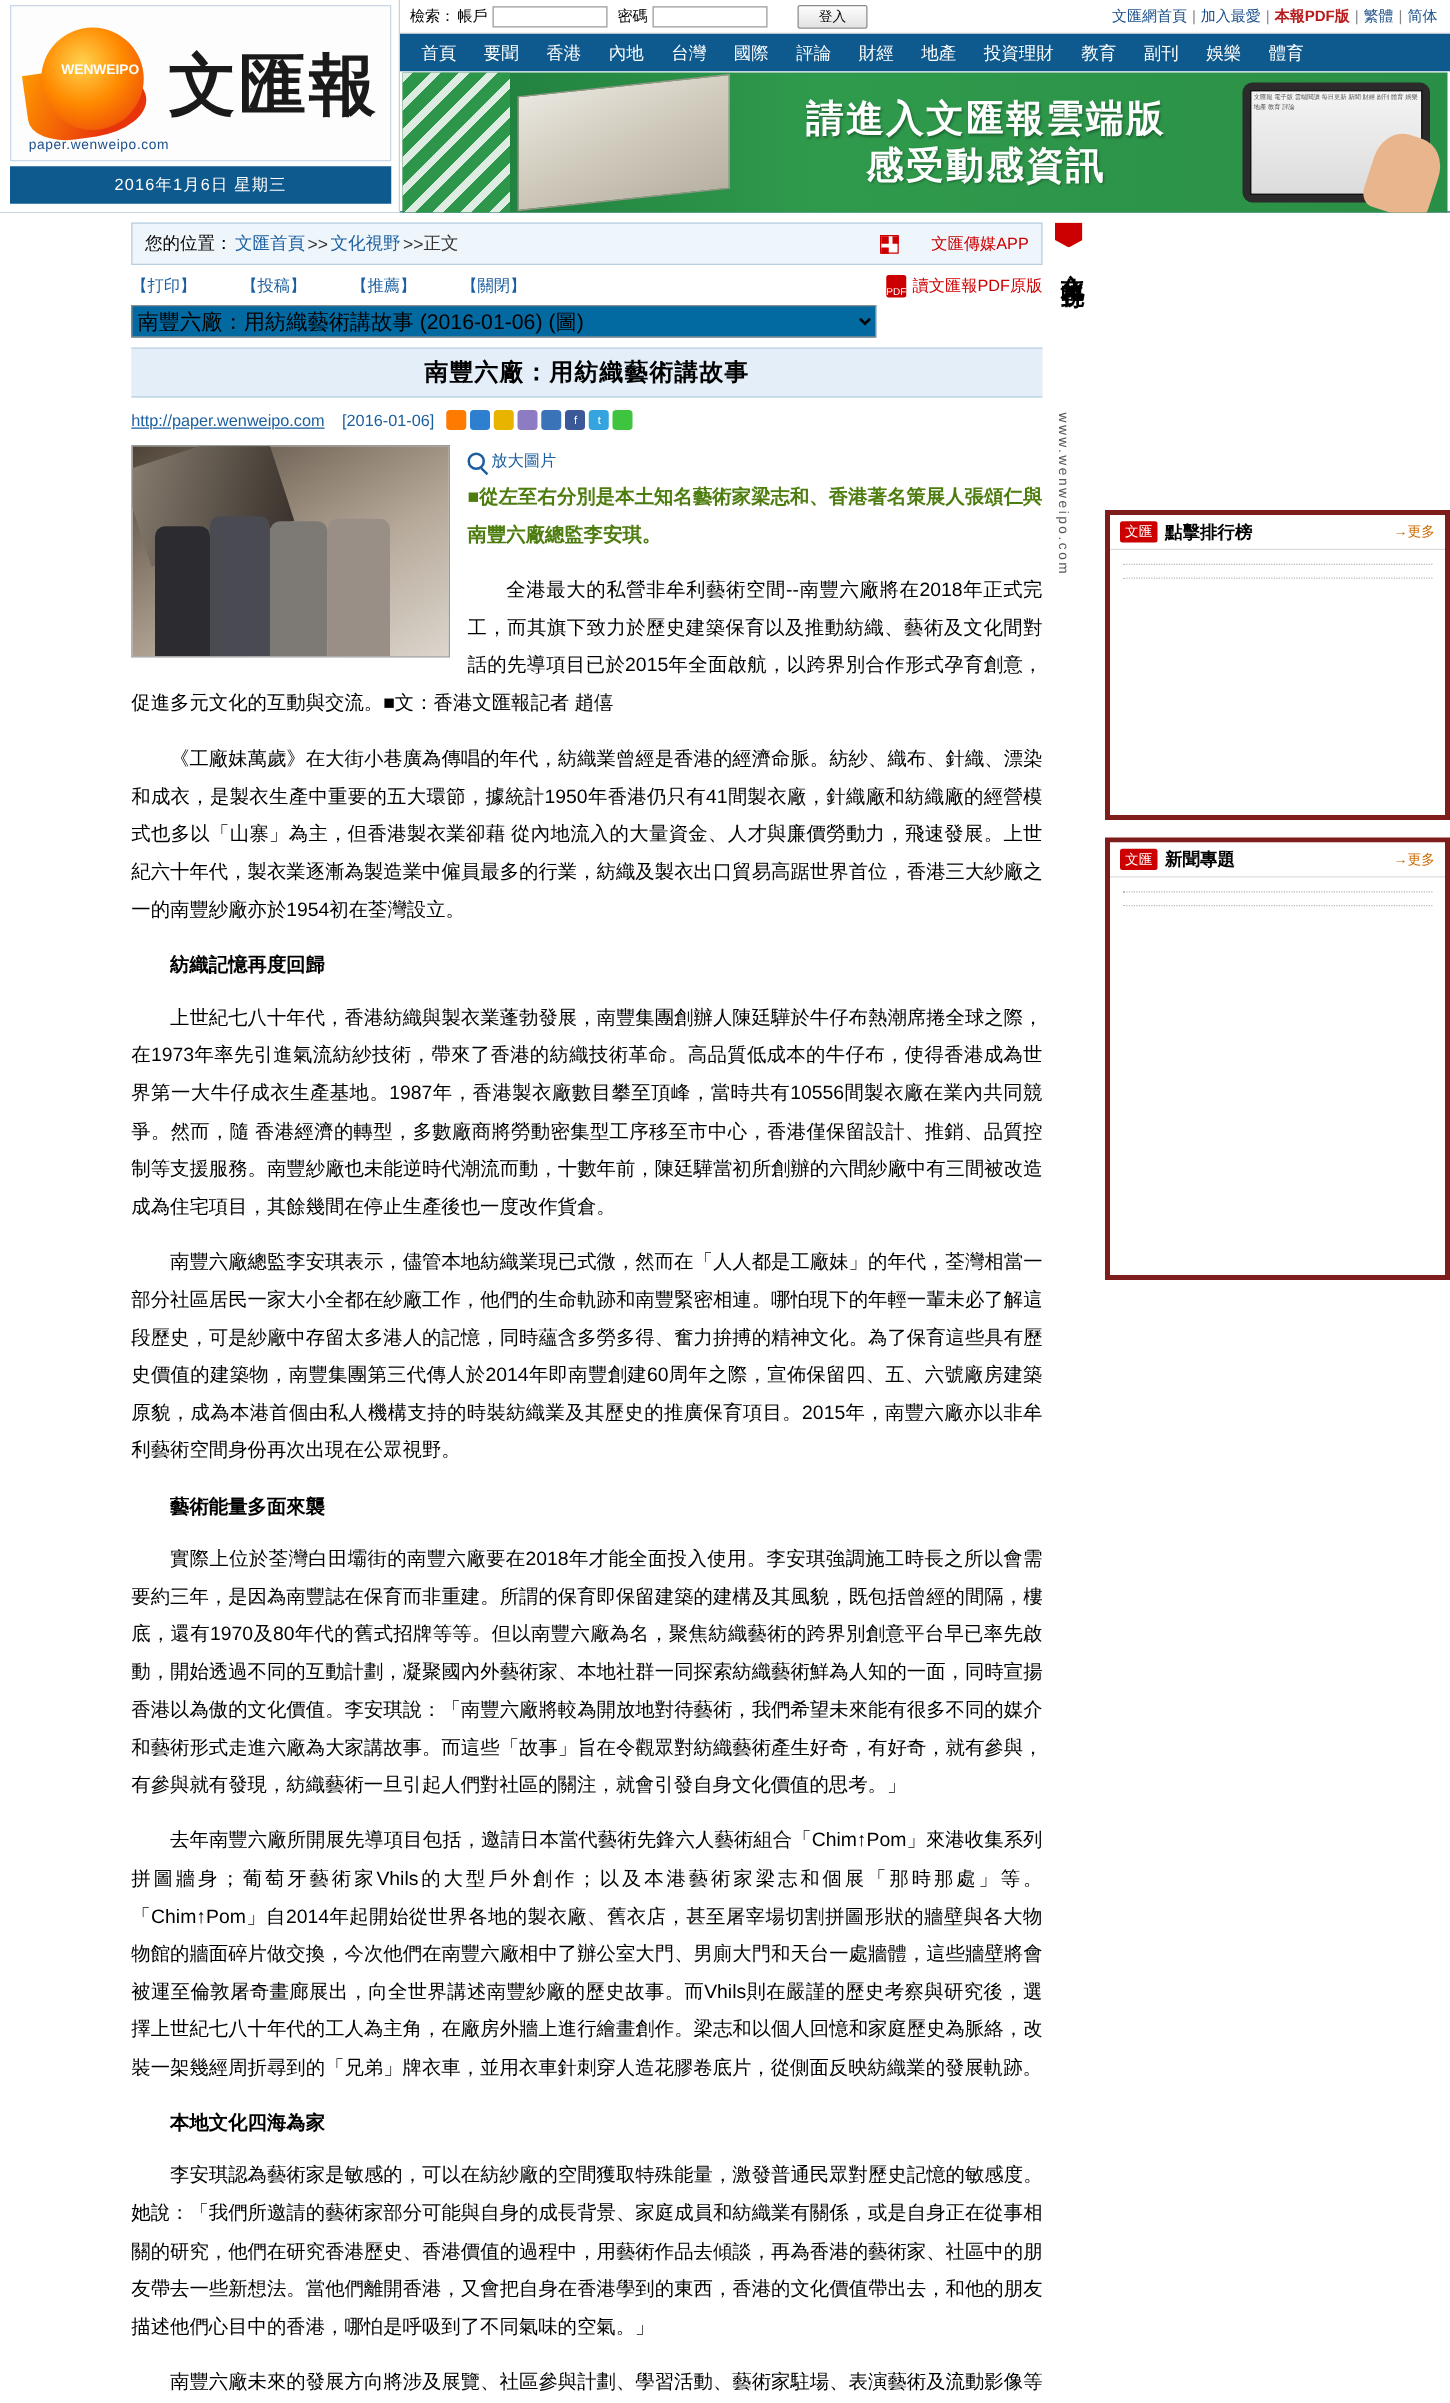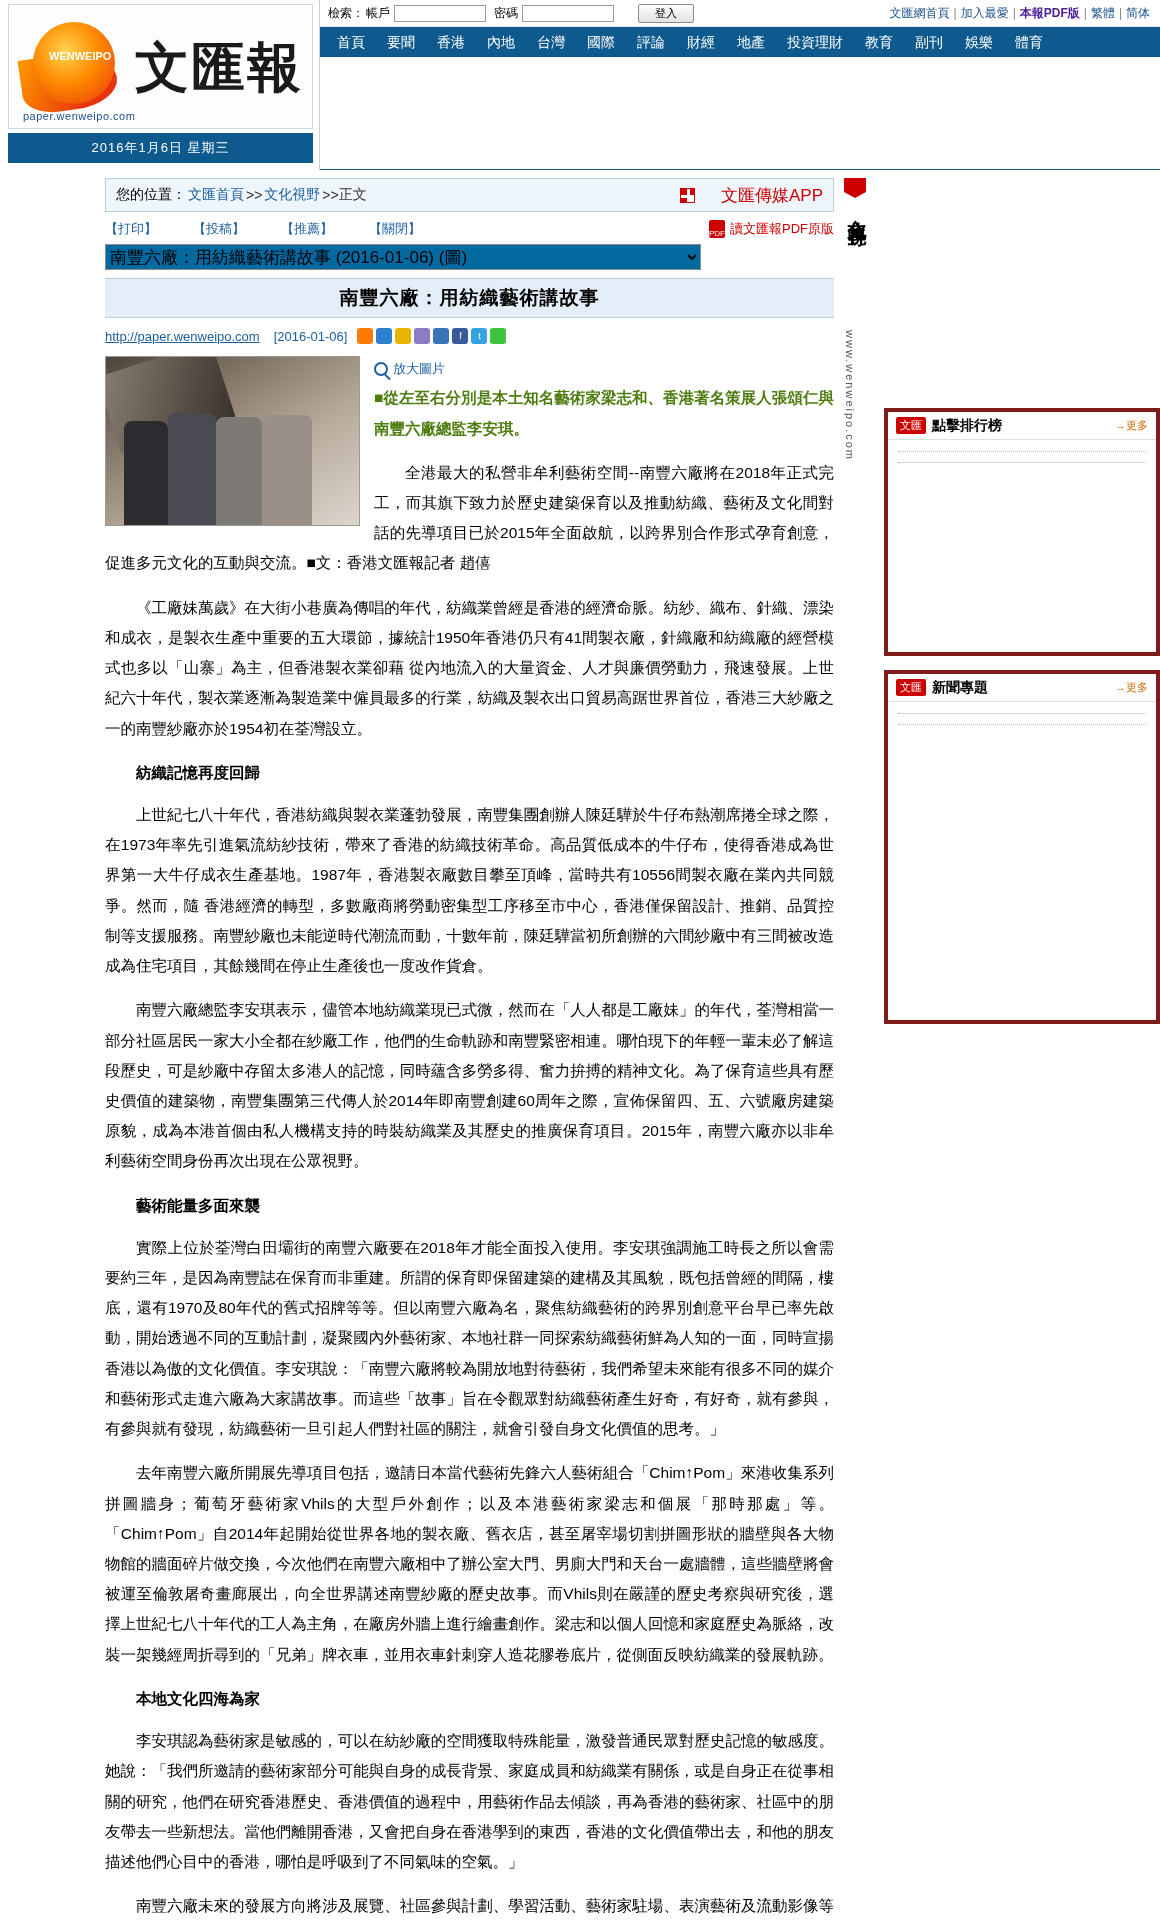--- a/index.html
+++ b/index.html
@@ -96,21 +96,21 @@
     height: 19px; width: 56px; font-size: 11px;
     border: 1px solid #8a8a8a; background: linear-gradient(#fdfdfd,#e2e2e2);
     border-radius: 2px; margin-left: 16px; cursor: pointer;
   }
   .top-links {
     margin-left: auto; margin-right: 10px;
     font-size: 12px; color: #1b4f8a;
   }
   .top-links span, .top-links a { color: #1b4f8a; text-decoration: none; }
   .top-links .sep { color: #888; margin: 0 4px; }
-  .top-links .hot { color: #4c1d95; font-weight: bold; }
+  .top-links .hot { color: #b91c1c; font-weight: bold; }
 
   .navbar {
     height: 30px;
     background: #0e5a8e;
     display: flex; align-items: center;
     padding-left: 6px;
   }
   .navbar a {
     color: #ffffff; font-size: 14px; text-decoration: none;
     padding: 0 11px; line-height: 30px;
@@ -185,21 +185,21 @@
     padding: 0 10px;
     font-size: 14px; color: #333;
     position: relative;
     text-align: right;
   }
   .crumb-box .lbl { color: #000; }
   .crumb-box a { color: #1b5e9e; text-decoration: none; margin: 0 2px; }
   .crumb-box .app {
     margin-left: auto;
     display: flex; align-items: center;
-    color: #c00; font-size: 17px; gap: 22px;
+    color: #c00; font-size: 13px; gap: 22px;
   }
   .crumb-box .app .qr {
     width: 15px; height: 15px; margin-right: 4px;
     background:
       linear-gradient(#c00,#c00) 0 0/6px 6px no-repeat,
       linear-gradient(#c00,#c00) 9px 0/6px 6px no-repeat,
       linear-gradient(#c00,#c00) 0 9px/6px 6px no-repeat,
       #fff;
     border: 1px solid #c00;
   }
@@ -407,20 +407,32 @@
         <a href="#">評論</a>
         <a href="#">財經</a>
         <a href="#">地產</a>
         <a href="#">投資理財</a>
         <a href="#">教育</a>
         <a href="#">副刊</a>
         <a href="#">娛樂</a>
         <a href="#">體育</a>
       </div>
 
+      <div class="banner">
+        <div class="chev"></div>
+        <div class="paperstack"></div>
+        <div class="btext">
+          <div>請進入文匯報雲端版</div>
+          <div>感受動感資訊</div>
+        </div>
+        <div class="tablet">
+          <div class="screen">文匯報 電子版 雲端閱讀 每日更新 新聞 財經 副刊 體育 娛樂 地產 教育 評論</div>
+          <div class="hand"></div>
+        </div>
+      </div>
 
     </div>
   </div>
 
   <div class="content">
 
     <div class="left-col">
 
       <div class="crumb-box">
         <span class="lbl">您的位置：</span>

